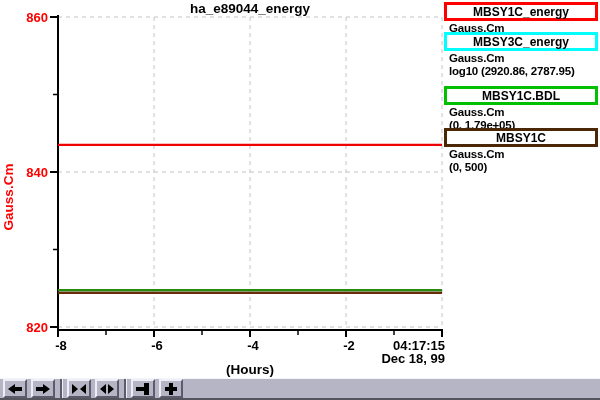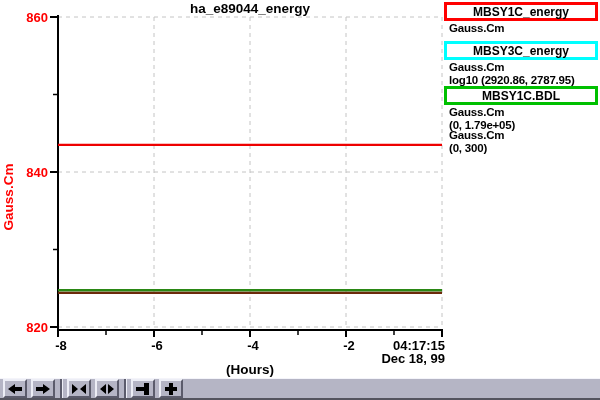--- a/index.html
+++ b/index.html
@@ -82,33 +82,34 @@
       <line x1="58" y1="292.9000000000002" x2="442" y2="292.9000000000002" stroke="#6b2a0a" stroke-width="2.4"></line>
       <text x="250" y="13" font-family="&quot;Liberation Sans&quot;,sans-serif" font-weight="bold" text-anchor="middle" font-size="13.5" fill="#000">ha_e89044_energy</text>
       <text x="250" y="374" font-family="&quot;Liberation Sans&quot;,sans-serif" font-weight="bold" text-anchor="middle" font-size="13.5" fill="#000">(Hours)</text>
       <text x="13" y="197" font-family="&quot;Liberation Sans&quot;,sans-serif" font-weight="bold" text-anchor="middle" font-size="13.5" fill="#ff0000" transform="rotate(-90 13 197)">Gauss.Cm</text>
     </svg>
 
   <div class="legend-entry" style="top:2px">
     <div class="legend-box" style="border-color: rgb(255, 0, 0);">MBSY1C_energy</div>
     <div class="legend-line">Gauss.Cm</div>
   </div>
-  <div class="legend-entry" style="top:41px">
+  <div class="legend-entry" style="top:32px">
     <div class="legend-box" style="border-color: rgb(0, 255, 255);">MBSY3C_energy</div>
     <div class="legend-line">Gauss.Cm</div>
     <div class="legend-line">log10 (2920.86, 2787.95)</div>
   </div>
   <div class="legend-entry" style="top:86px">
     <div class="legend-box" style="border-color: rgb(0, 192, 0);">MBSY1C.BDL</div>
     <div class="legend-line">Gauss.Cm</div>
     <div class="legend-line">(0, 1.79e+05)</div>
   </div>
   <div class="legend-entry" style="top:128px">
+    <div class="legend-box" style="border-color: rgb(74, 40, 7);">MBSY1C</div>
     <div class="legend-line">Gauss.Cm</div>
-    <div class="legend-line">(0, 300)</div>
+    <div class="legend-line">(0, 500)</div>
   </div>
 
   <div id="toolbar" style="background: rgb(181, 181, 197);">
     <button class="tb-btn" style="background: rgb(181, 181, 197);">
       <svg width="14" height="12" viewBox="0 0 14 12">
         <path d="M14,4 H7 V1 L0,6 L7,11 V8 H14 Z" fill="#000"></path>
         </svg>
     </button>
     <button class="tb-btn" style="background: rgb(181, 181, 197);">
       <svg width="14" height="12" viewBox="0 0 14 12">

